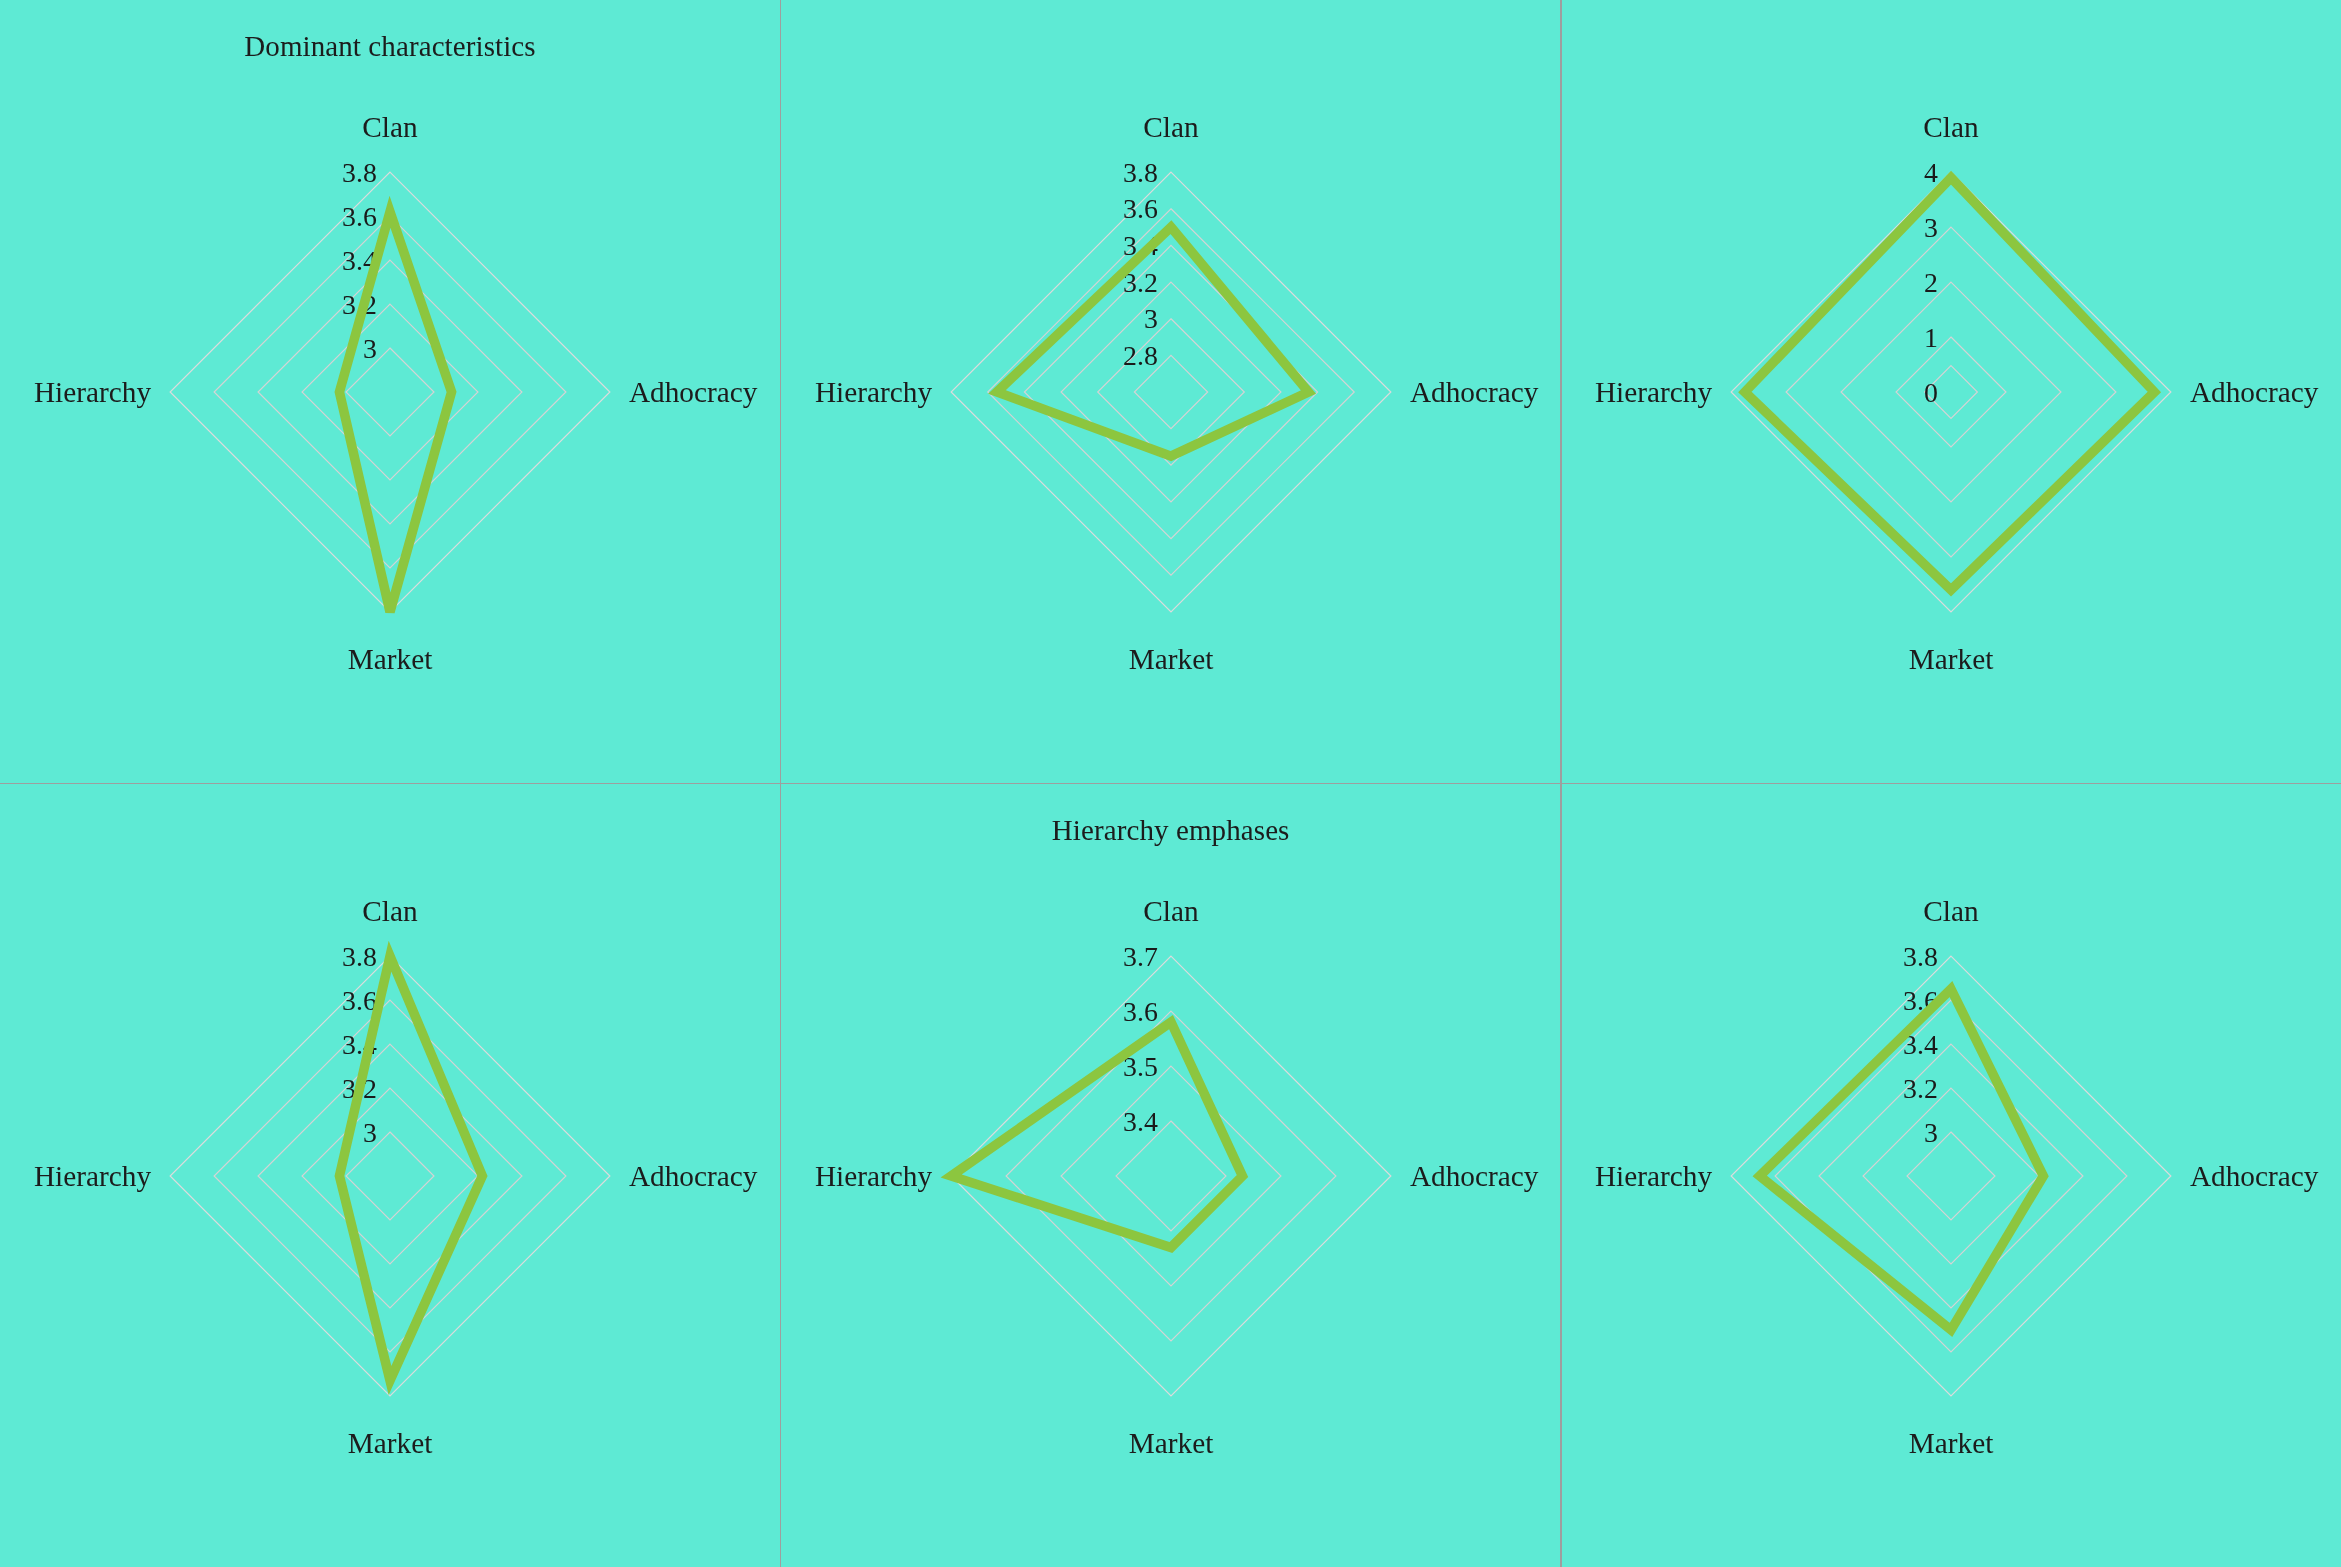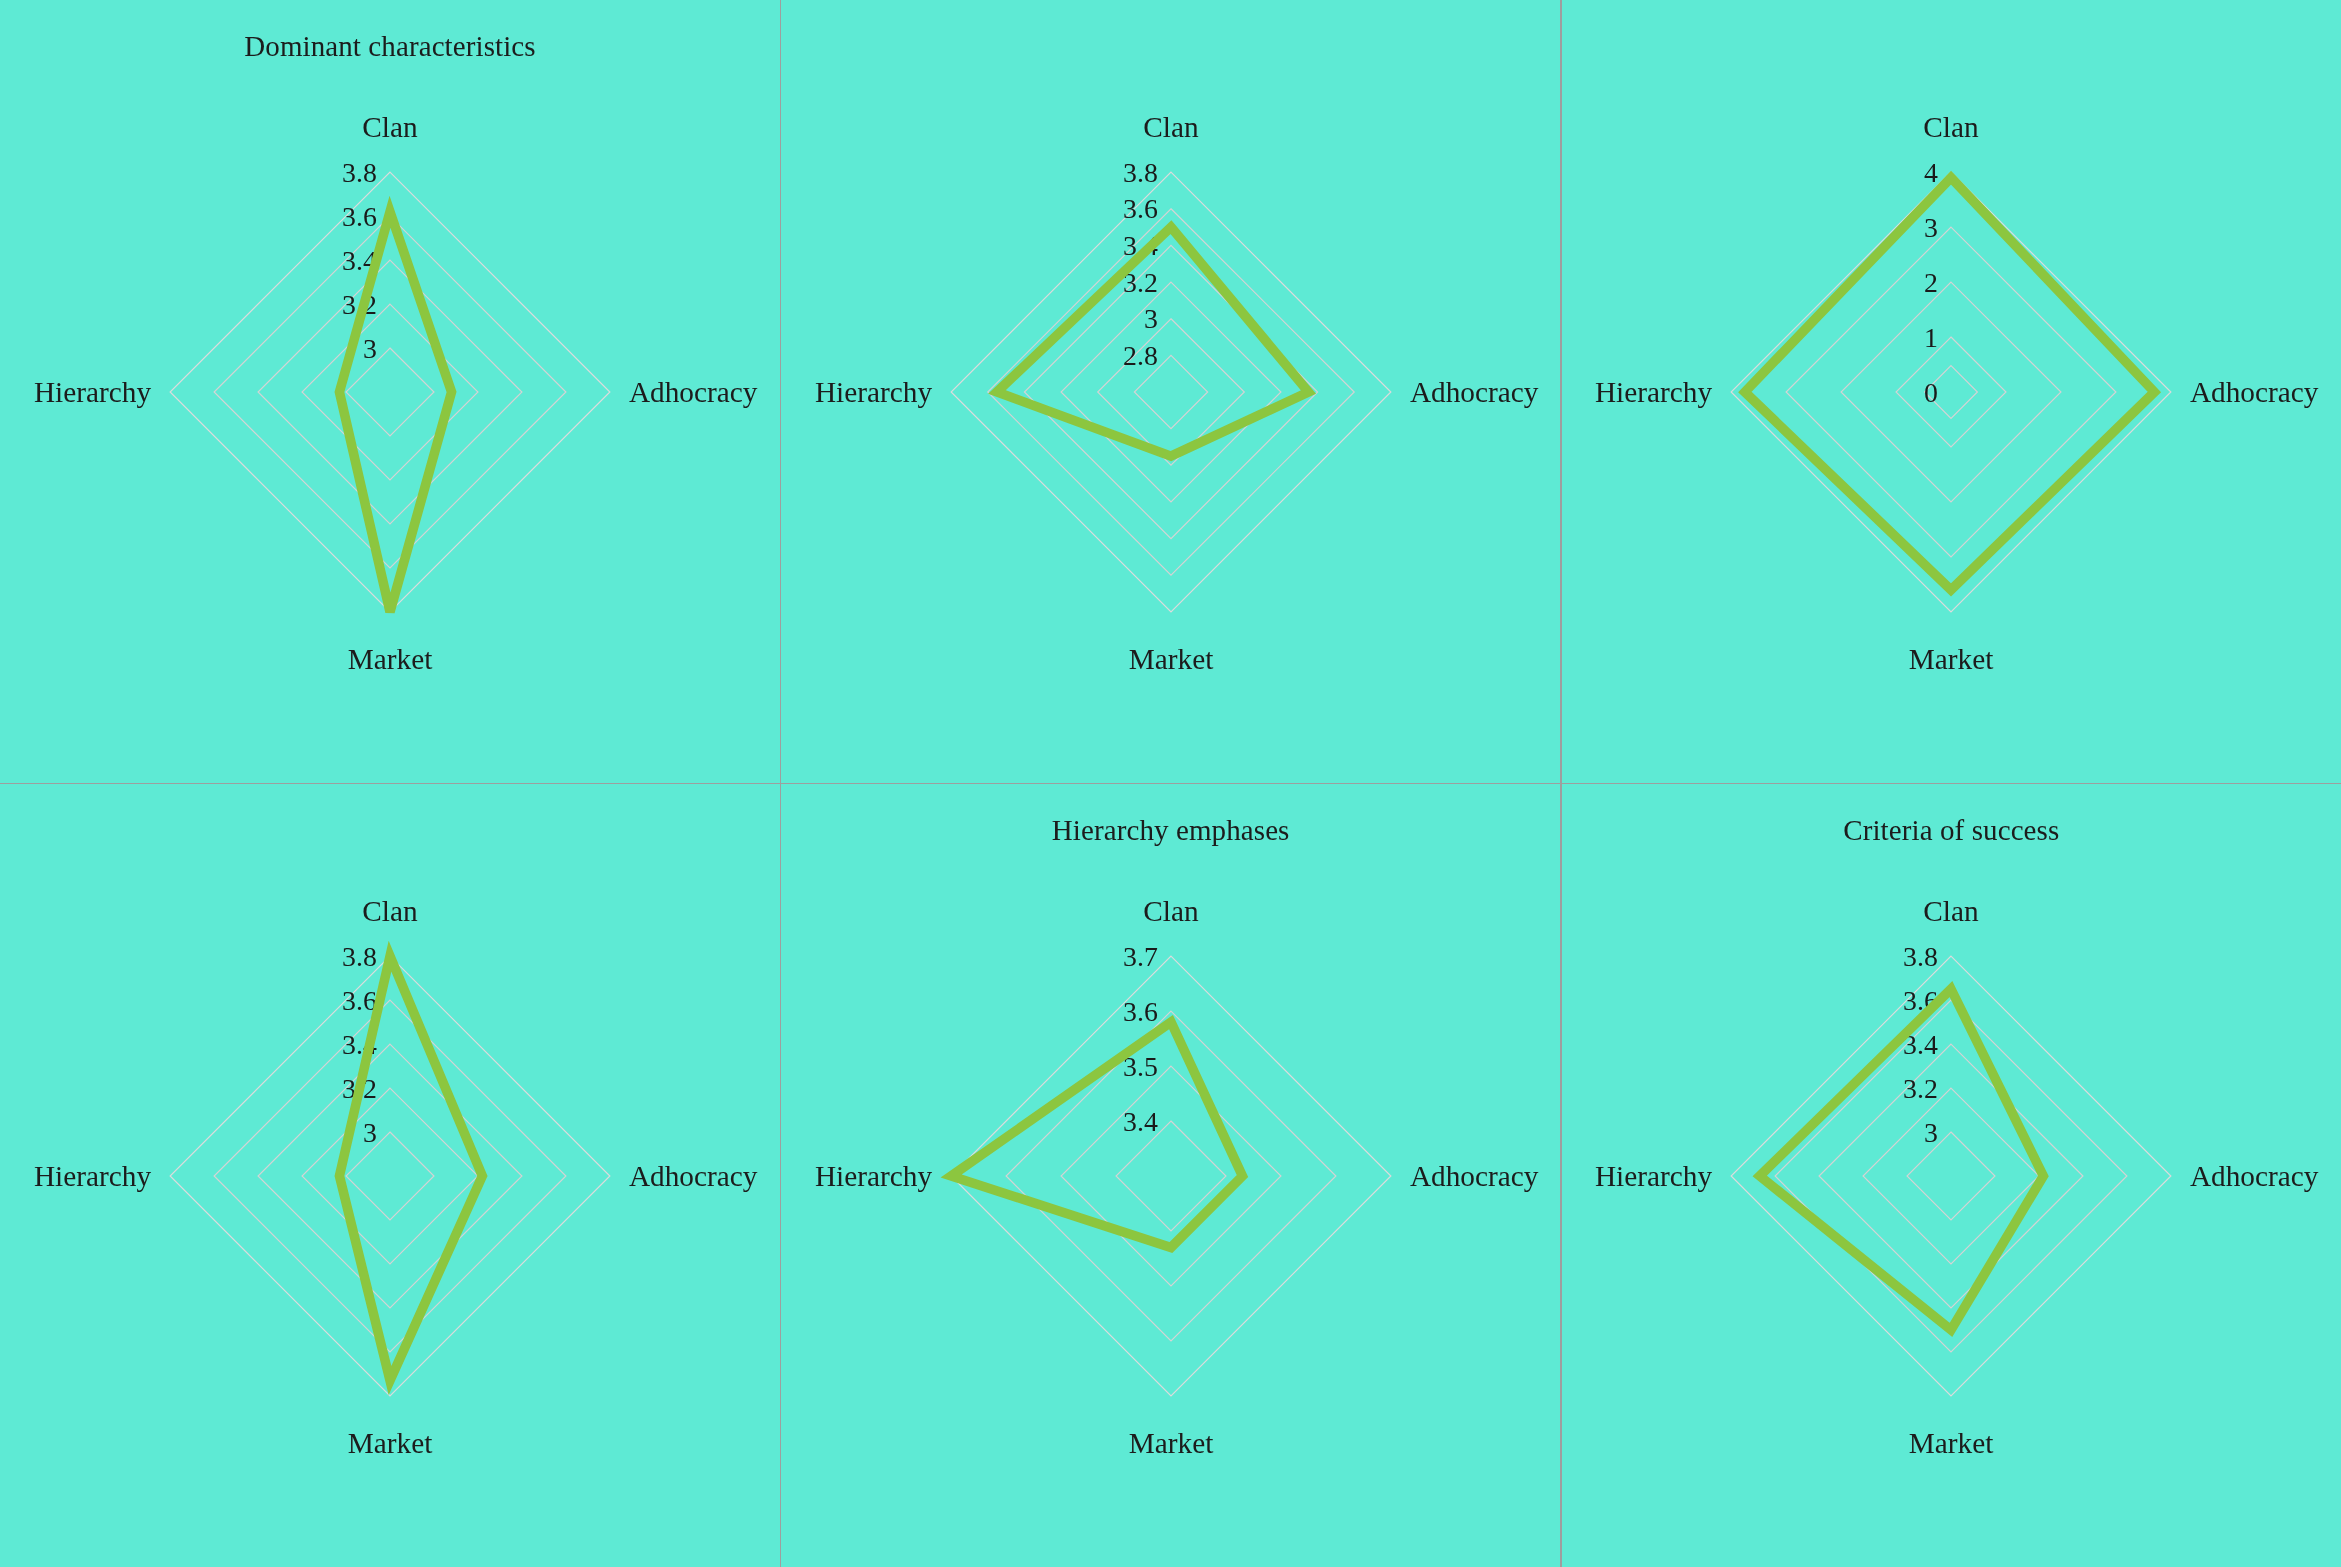--- a/index.html
+++ b/index.html
@@ -196,21 +196,20 @@
           <text class="tick-label" x="482" y="318">3.4</text>
           <text class="axis-label" x="500" y="32" text-anchor="middle">Clan</text>
           <text class="axis-label" x="826" y="394" text-anchor="start">Adhocracy</text>
           <text class="axis-label" x="500" y="758" text-anchor="middle">Market</text>
           <text class="axis-label" x="174" y="394" text-anchor="end">Hierarchy</text>
           <polygon class="series-poly" points="500,170 597.5000000000002,380 500,477.50000000000017 200,380" stroke="#8cc63f"></polygon>
         </svg>
       </div>
     </div>
     <div class="panel">
-      <div class="panel-title">Criteria of success</div>
       <div class="radar-wrap">
         <svg class="radar" viewBox="0 0 1000 760">
           <polygon class="grid-ring" points="500,319.99999999999994 560,380 500,440.00000000000006 439.99999999999994,380"></polygon>
           <polygon class="grid-ring" points="500,259.9999999999999 620.0000000000001,380 500,500.0000000000001 379.9999999999999,380"></polygon>
           <polygon class="grid-ring" points="500,199.99999999999997 680,380 500,560 320,380"></polygon>
           <polygon class="grid-ring" points="500,139.99999999999991 740.0000000000001,380 500,620.0000000000001 259.9999999999999,380"></polygon>
           <polygon class="grid-ring outer" points="500,80 800,380 500,680 200,380"></polygon>
           <text class="tick-label" x="482" y="93">3.8</text>
           <text class="tick-label" x="482" y="152.99999999999991">3.6</text>
           <text class="tick-label" x="482" y="212.99999999999997">3.4</text>

